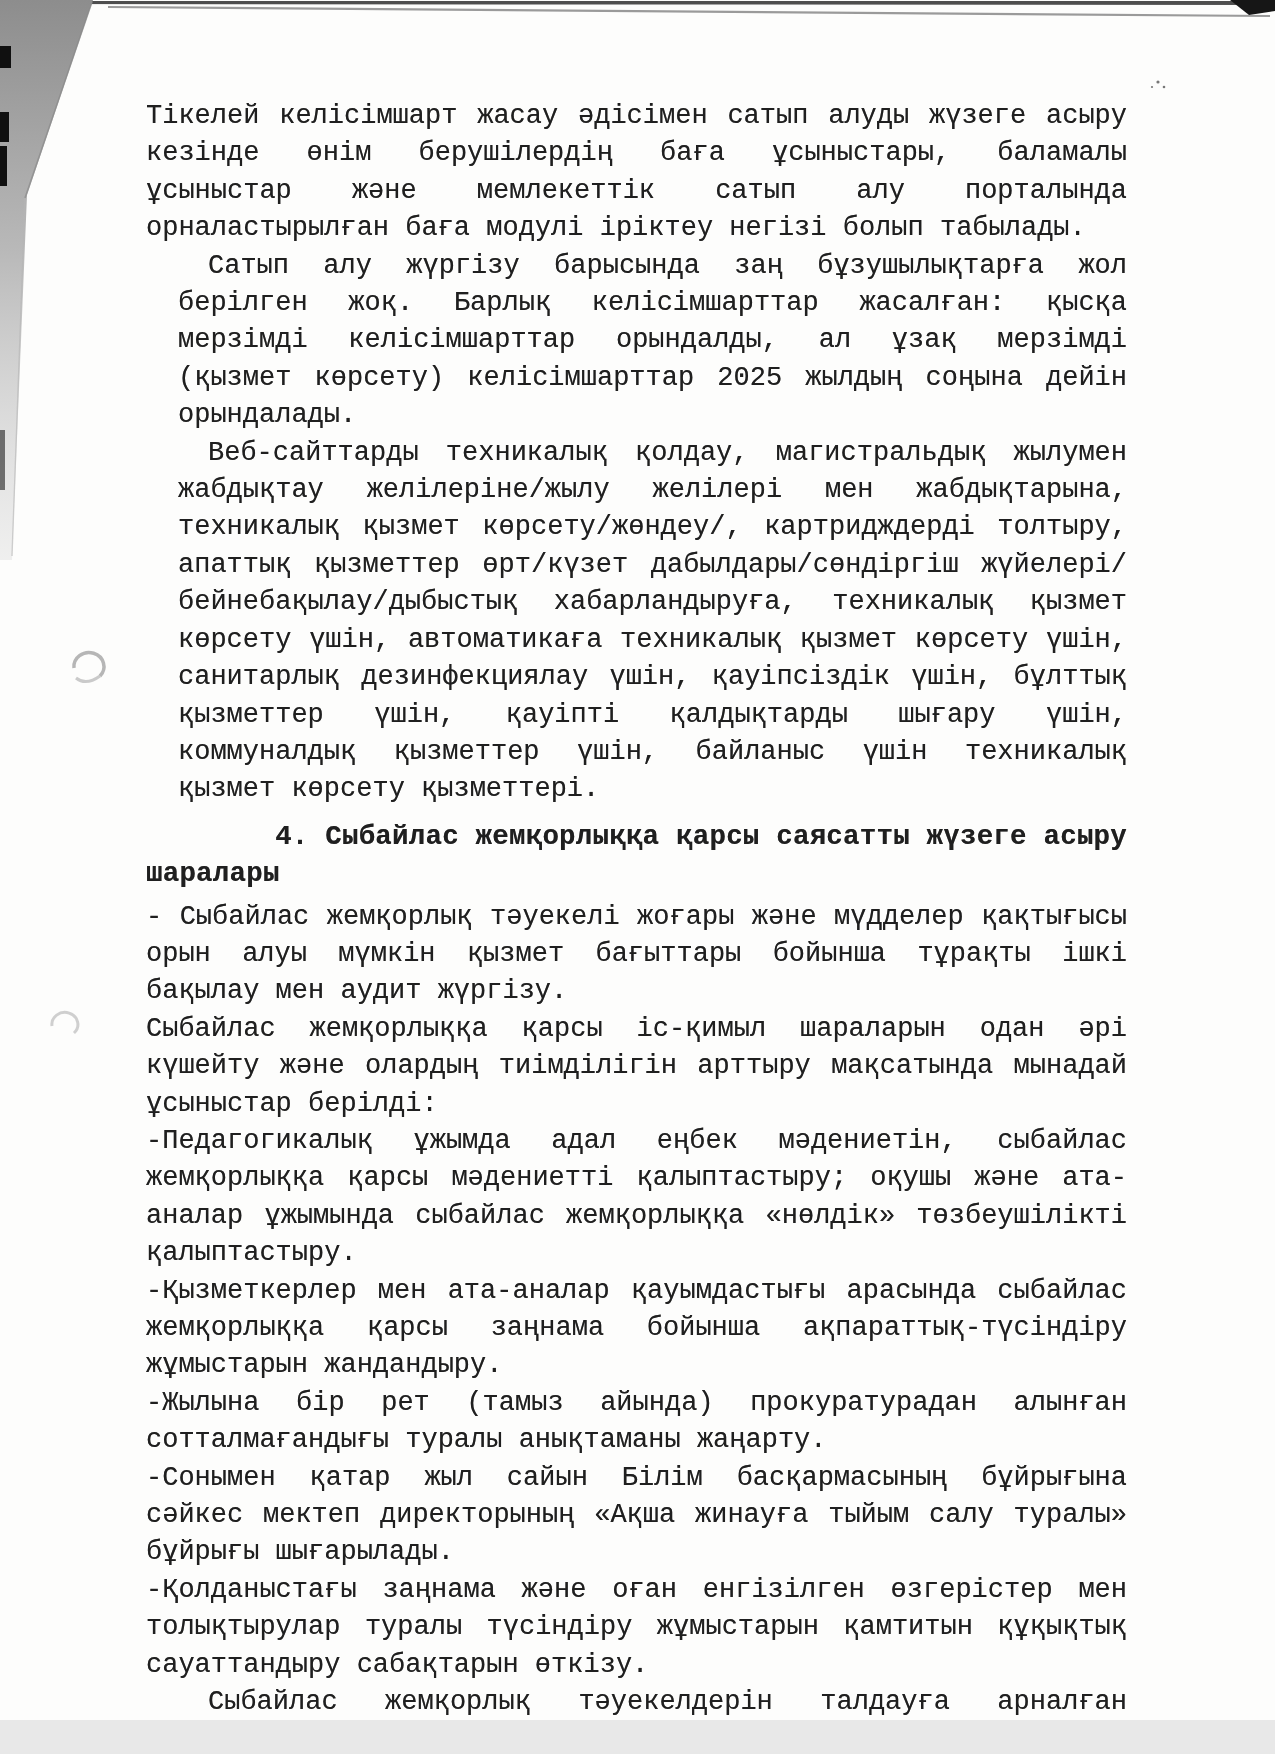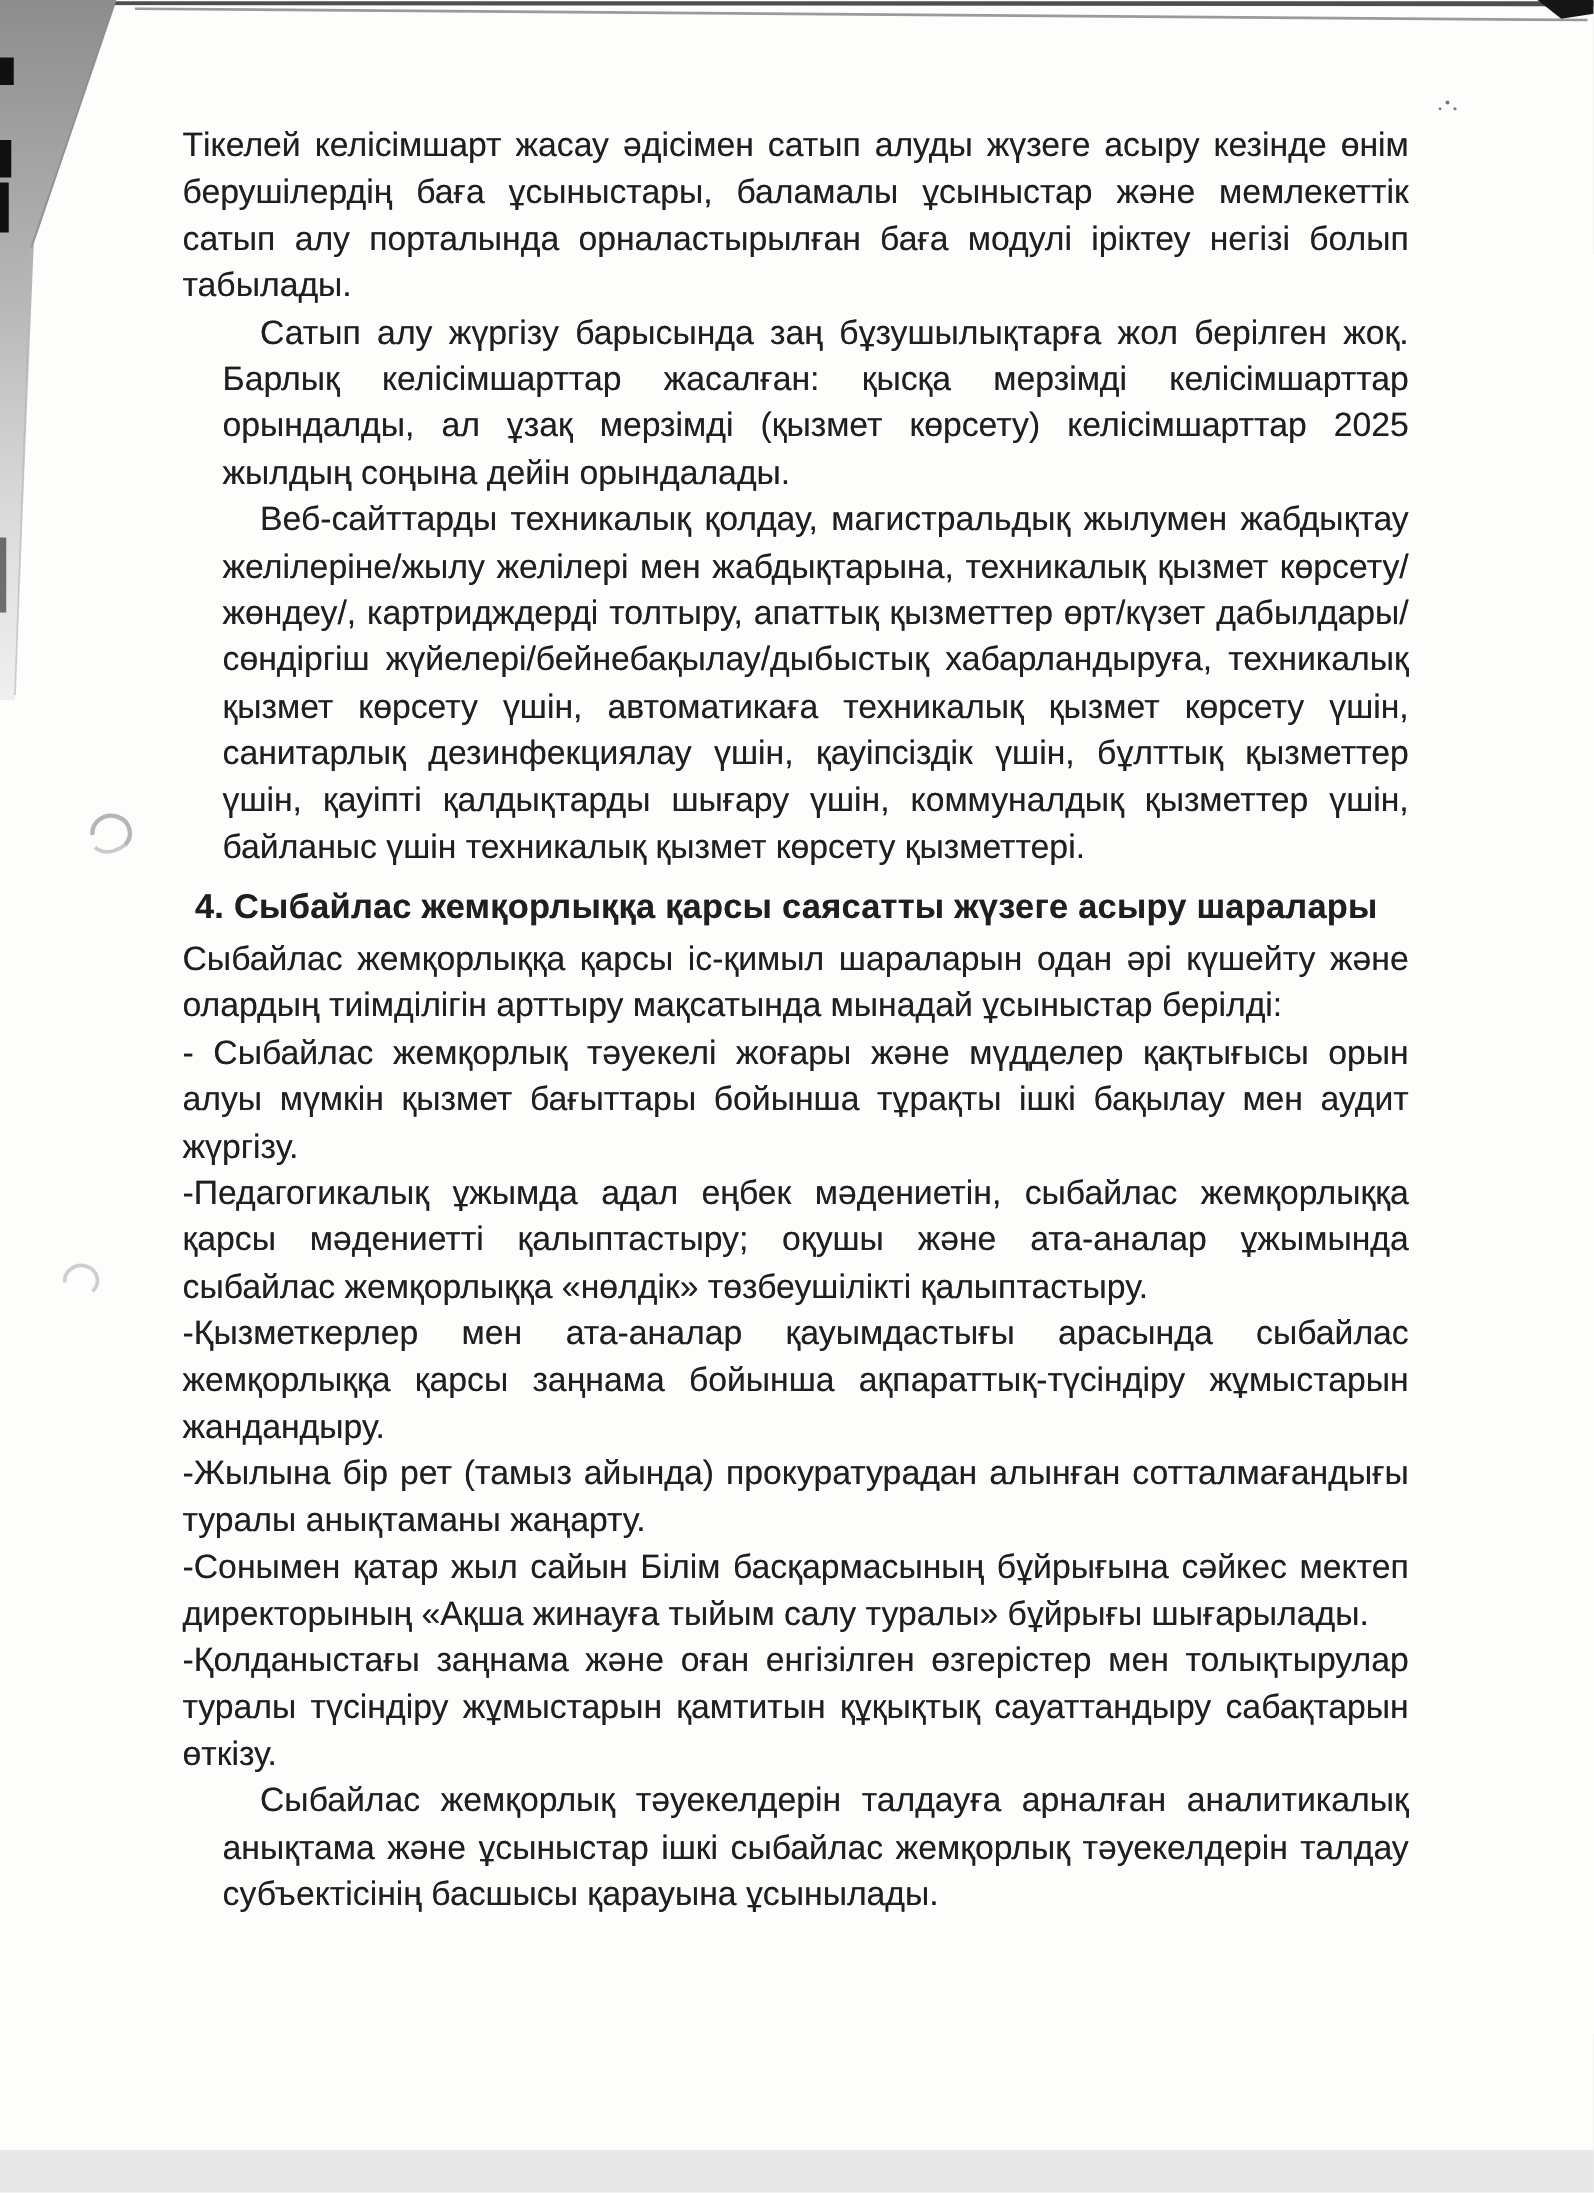--- a/index.html
+++ b/index.html
@@ -6,21 +6,21 @@
     margin: 0;
     padding: 0;
     background: #e8e8e8;
   }
   .page {
     position: relative;
     width: 1275px;
     height: 1720px;
     background: #fdfdfc;
     overflow: hidden;
-    font-family: Liberation Sans, sans-serif;
+    font-family: Liberation Mono, monospace;
   }
   .artifacts {
     position: absolute;
     left: 0; top: 0;
     width: 1275px; height: 1754px;
     pointer-events: none;
   }
   .doc-body {
     position: absolute;
     left: 146px;
@@ -95,22 +95,22 @@
       <circle cx="1152" cy="87" r="1.1"></circle>
       <rect x="1268" y="1744" width="5" height="5" opacity="0.5"></rect>
     </g>
   </svg>
 
   <div class="doc-body">
       <p class="p">Тікелей келісімшарт жасау әдісімен сатып алуды жүзеге асыру кезінде өнім берушілердің баға ұсыныстары, баламалы ұсыныстар және мемлекеттік сатып алу порталында орналастырылған баға модулі іріктеу негізі болып табылады.</p>
       <p class="p ind">Сатып алу жүргізу барысында  заң бұзушылықтарға жол берілген жоқ. Барлық келісімшарттар жасалған: қысқа мерзімді келісімшарттар орындалды, ал ұзақ мерзімді (қызмет көрсету) келісімшарттар 2025 жылдың соңына дейін орындалады.</p>
       <p class="p ind">Веб-сайттарды техникалық қолдау, магистральдық жылумен жабдықтау желілеріне/жылу желілері мен жабдықтарына, техникалық қызмет көрсету/жөндеу/, картридждерді толтыру, апаттық қызметтер өрт/күзет дабылдары/сөндіргіш жүйелері/бейнебақылау/дыбыстық хабарландыруға, техникалық қызмет көрсету үшін, автоматикаға техникалық қызмет көрсету үшін, санитарлық дезинфекциялау үшін, қауіпсіздік үшін, бұлттық қызметтер үшін, қауіпті қалдықтарды шығару үшін, коммуналдық қызметтер үшін, байланыс үшін техникалық қызмет көрсету қызметтері.</p>
       <h2 class="h">4. Сыбайлас жемқорлыққа қарсы саясатты жүзеге асыру шаралары</h2>
+      <p class="p">- Сыбайлас жемқорлық тәуекелі жоғары және мүдделер қақтығысы орын алуы мүмкін қызмет бағыттары бойынша тұрақты ішкі бақылау мен аудит жүргізу.</p>
       <p class="p">Сыбайлас жемқорлыққа қарсы іс-қимыл шараларын одан әрі күшейту және олардың тиімділігін арттыру мақсатында мынадай ұсыныстар берілді:</p>
-      <p class="p">- Сыбайлас жемқорлық тәуекелі жоғары және мүдделер қақтығысы орын алуы мүмкін қызмет бағыттары бойынша тұрақты ішкі бақылау мен аудит жүргізу.</p>
       <p class="p">-Педагогикалық ұжымда адал еңбек мәдениетін, сыбайлас жемқорлыққа қарсы мәдениетті қалыптастыру; оқушы және ата-аналар ұжымында сыбайлас жемқорлыққа «нөлдік» төзбеушілікті қалыптастыру.</p>
       <p class="p">-Қызметкерлер мен ата-аналар қауымдастығы арасында сыбайлас жемқорлыққа қарсы заңнама бойынша ақпараттық-түсіндіру жұмыстарын жандандыру.</p>
       <p class="p">-Жылына бір рет (тамыз айында) прокуратурадан алынған сотталмағандығы туралы анықтаманы жаңарту.</p>
       <p class="p">-Сонымен қатар жыл сайын Білім басқармасының бұйрығына сәйкес мектеп директорының «Ақша жинауға тыйым салу туралы» бұйрығы шығарылады.</p>
       <p class="p">-Қолданыстағы заңнама және оған енгізілген өзгерістер мен толықтырулар туралы түсіндіру жұмыстарын қамтитын құқықтық сауаттандыру сабақтарын өткізу.</p>
       <p class="p ind">Сыбайлас жемқорлық тәуекелдерін талдауға арналған аналитикалық анықтама және ұсыныстар ішкі сыбайлас жемқорлық тәуекелдерін талдау субъектісінің басшысы қарауына ұсынылады.</p>
     </div>
 
 </div>
 

